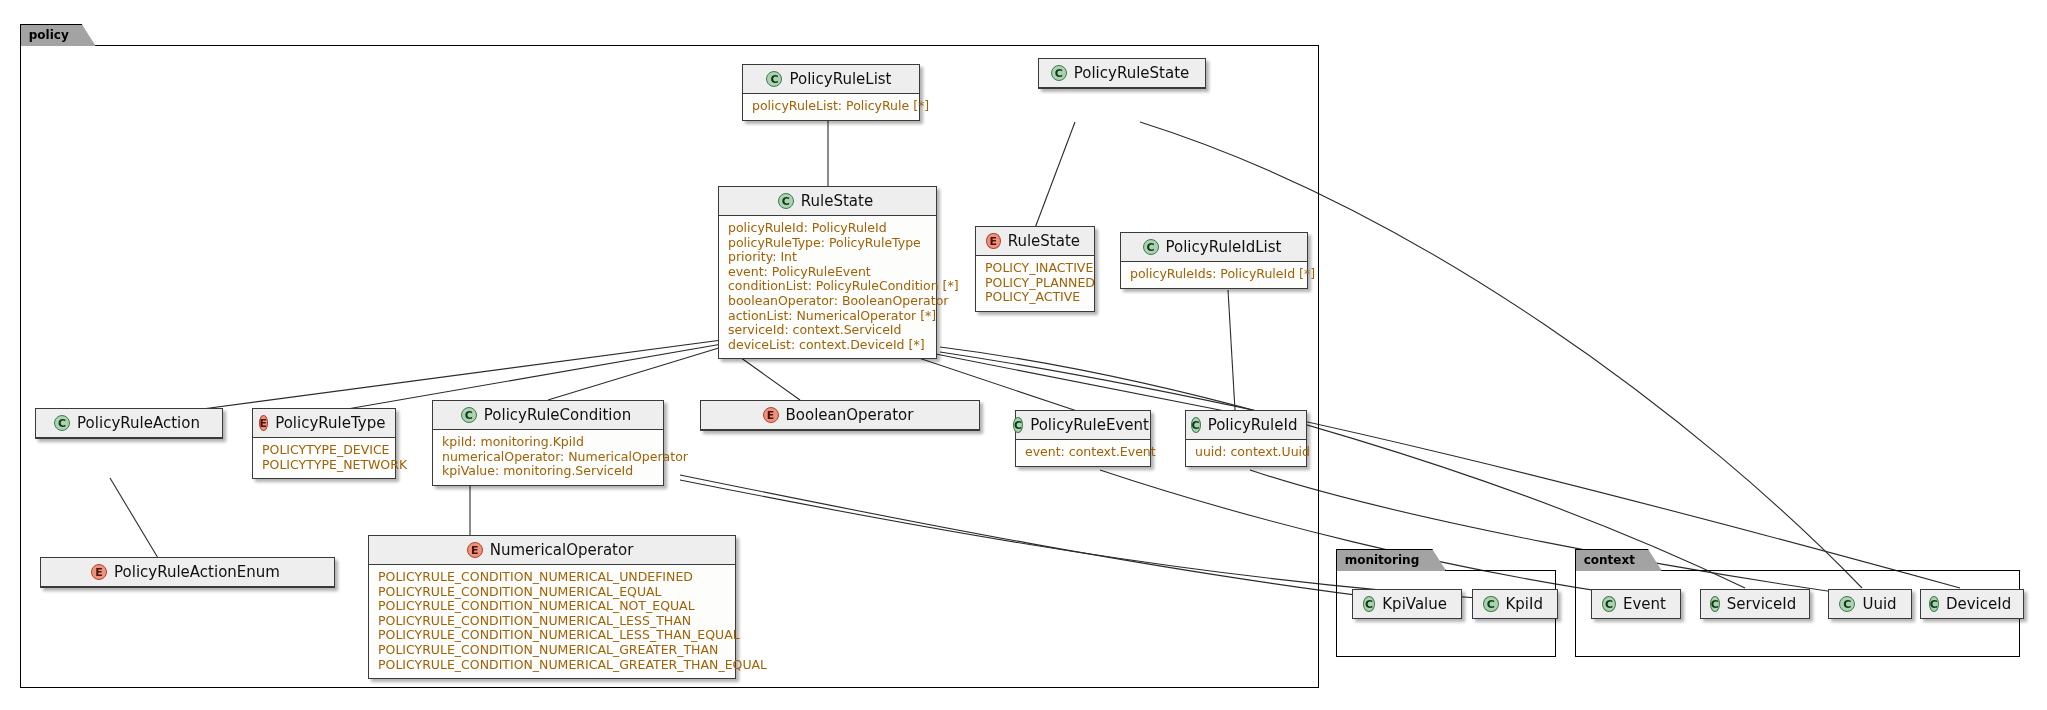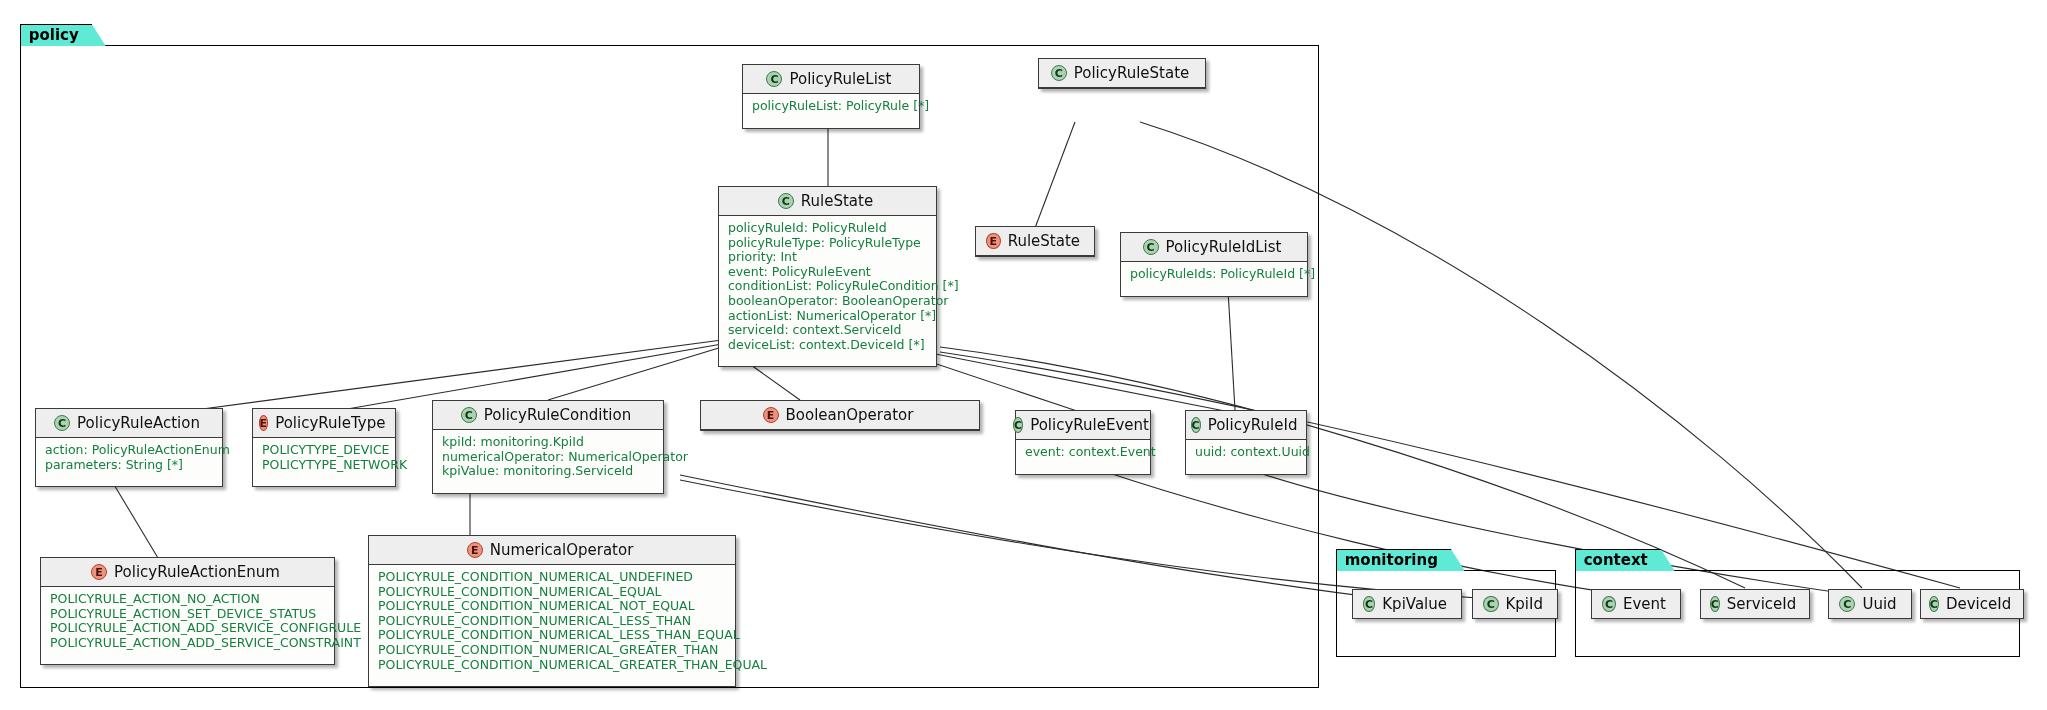--- a/index.html
+++ b/index.html
@@ -36,23 +36,23 @@
     border: 1.3px solid #000000;
     background: transparent;
   }
   .package > .pkg-tab {
     position: absolute;
     top: -22px;
     left: -1.3px;
     height: 22px;
     border: 1.3px solid #000000;
     border-bottom: none;
-    background: #5eead4;
+    background: #a3a3a3;
     padding: 0 26px 0 8px;
-    font-size: 15px;
+    font-size: 12px;
     font-weight: bold;
     color: #000000;
     line-height: 21px;
     box-sizing: border-box;
     clip-path: polygon(0 0, calc(100% - 14px) 0, 100% 100%, 0 100%);
   }
   
   .node {
     position: absolute;
     background: #fdfdfc;
@@ -68,24 +68,24 @@
     padding: 5px 14px 5px 10px;
     font-size: 15px;
     color: #101010;
     background: #eeeeee;
     white-space: nowrap;
   }
   .node.has-body .title {
     border-bottom: 1.1px solid #3a3a3a;
   }
   .node .body {
-    padding: 5px 9px 14px 9px;
+    padding: 5px 9px 6px 9px;
     font-size: 12.5px;
     line-height: 14.6px;
-    color: #15803d;
+    color: #a16207;
     white-space: nowrap;
   }
   .node .body div { white-space: nowrap; }
   .stereo {
     display: inline-block;
     width: 16px;
     height: 16px;
     border-radius: 50%;
     font-size: 11px;
     font-weight: bold;
@@ -193,40 +193,41 @@
       <div>serviceId: context.ServiceId</div>
       <div>deviceList: context.DeviceId [*]</div>
     </div>
   </div>
 
   <div class="node has-body" style="left:975px; top:226px; width:120px;">
     <div class="title">
       <span class="stereo e">E</span>
       <span>RuleState</span>
     </div>
+    <div class="body">
+      <div>POLICY_INACTIVE</div>
+      <div>POLICY_PLANNED</div>
+      <div>POLICY_ACTIVE</div>
+    </div>
   </div>
 
   <div class="node has-body" style="left:1120px; top:232px; width:188px;">
     <div class="title">
       <span class="stereo c">C</span>
       <span>PolicyRuleIdList</span>
     </div>
     <div class="body">
       <div>policyRuleIds: PolicyRuleId [*]</div>
     </div>
   </div>
 
   <div class="node has-body" style="left:35px; top:408px; width:188px;">
     <div class="title">
       <span class="stereo c">C</span>
       <span>PolicyRuleAction</span>
-    </div>
-    <div class="body">
-      <div>action: PolicyRuleActionEnum</div>
-      <div>parameters: String [*]</div>
     </div>
   </div>
 
   <div class="node has-body" style="left:252px; top:408px; width:144px;">
     <div class="title">
       <span class="stereo e">E</span>
       <span>PolicyRuleType</span>
     </div>
     <div class="body">
       <div>POLICYTYPE_DEVICE</div>
@@ -270,26 +271,20 @@
     </div>
     <div class="body">
       <div>uuid: context.Uuid</div>
     </div>
   </div>
 
   <div class="node has-body" style="left:40px; top:557px; width:295px;">
     <div class="title">
       <span class="stereo e">E</span>
       <span>PolicyRuleActionEnum</span>
-    </div>
-    <div class="body">
-      <div>POLICYRULE_ACTION_NO_ACTION</div>
-      <div>POLICYRULE_ACTION_SET_DEVICE_STATUS</div>
-      <div>POLICYRULE_ACTION_ADD_SERVICE_CONFIGRULE</div>
-      <div>POLICYRULE_ACTION_ADD_SERVICE_CONSTRAINT</div>
     </div>
   </div>
 
   <div class="node has-body" style="left:368px; top:535px; width:368px;">
     <div class="title">
       <span class="stereo e">E</span>
       <span>NumericalOperator</span>
     </div>
     <div class="body">
       <div>POLICYRULE_CONDITION_NUMERICAL_UNDEFINED</div>

